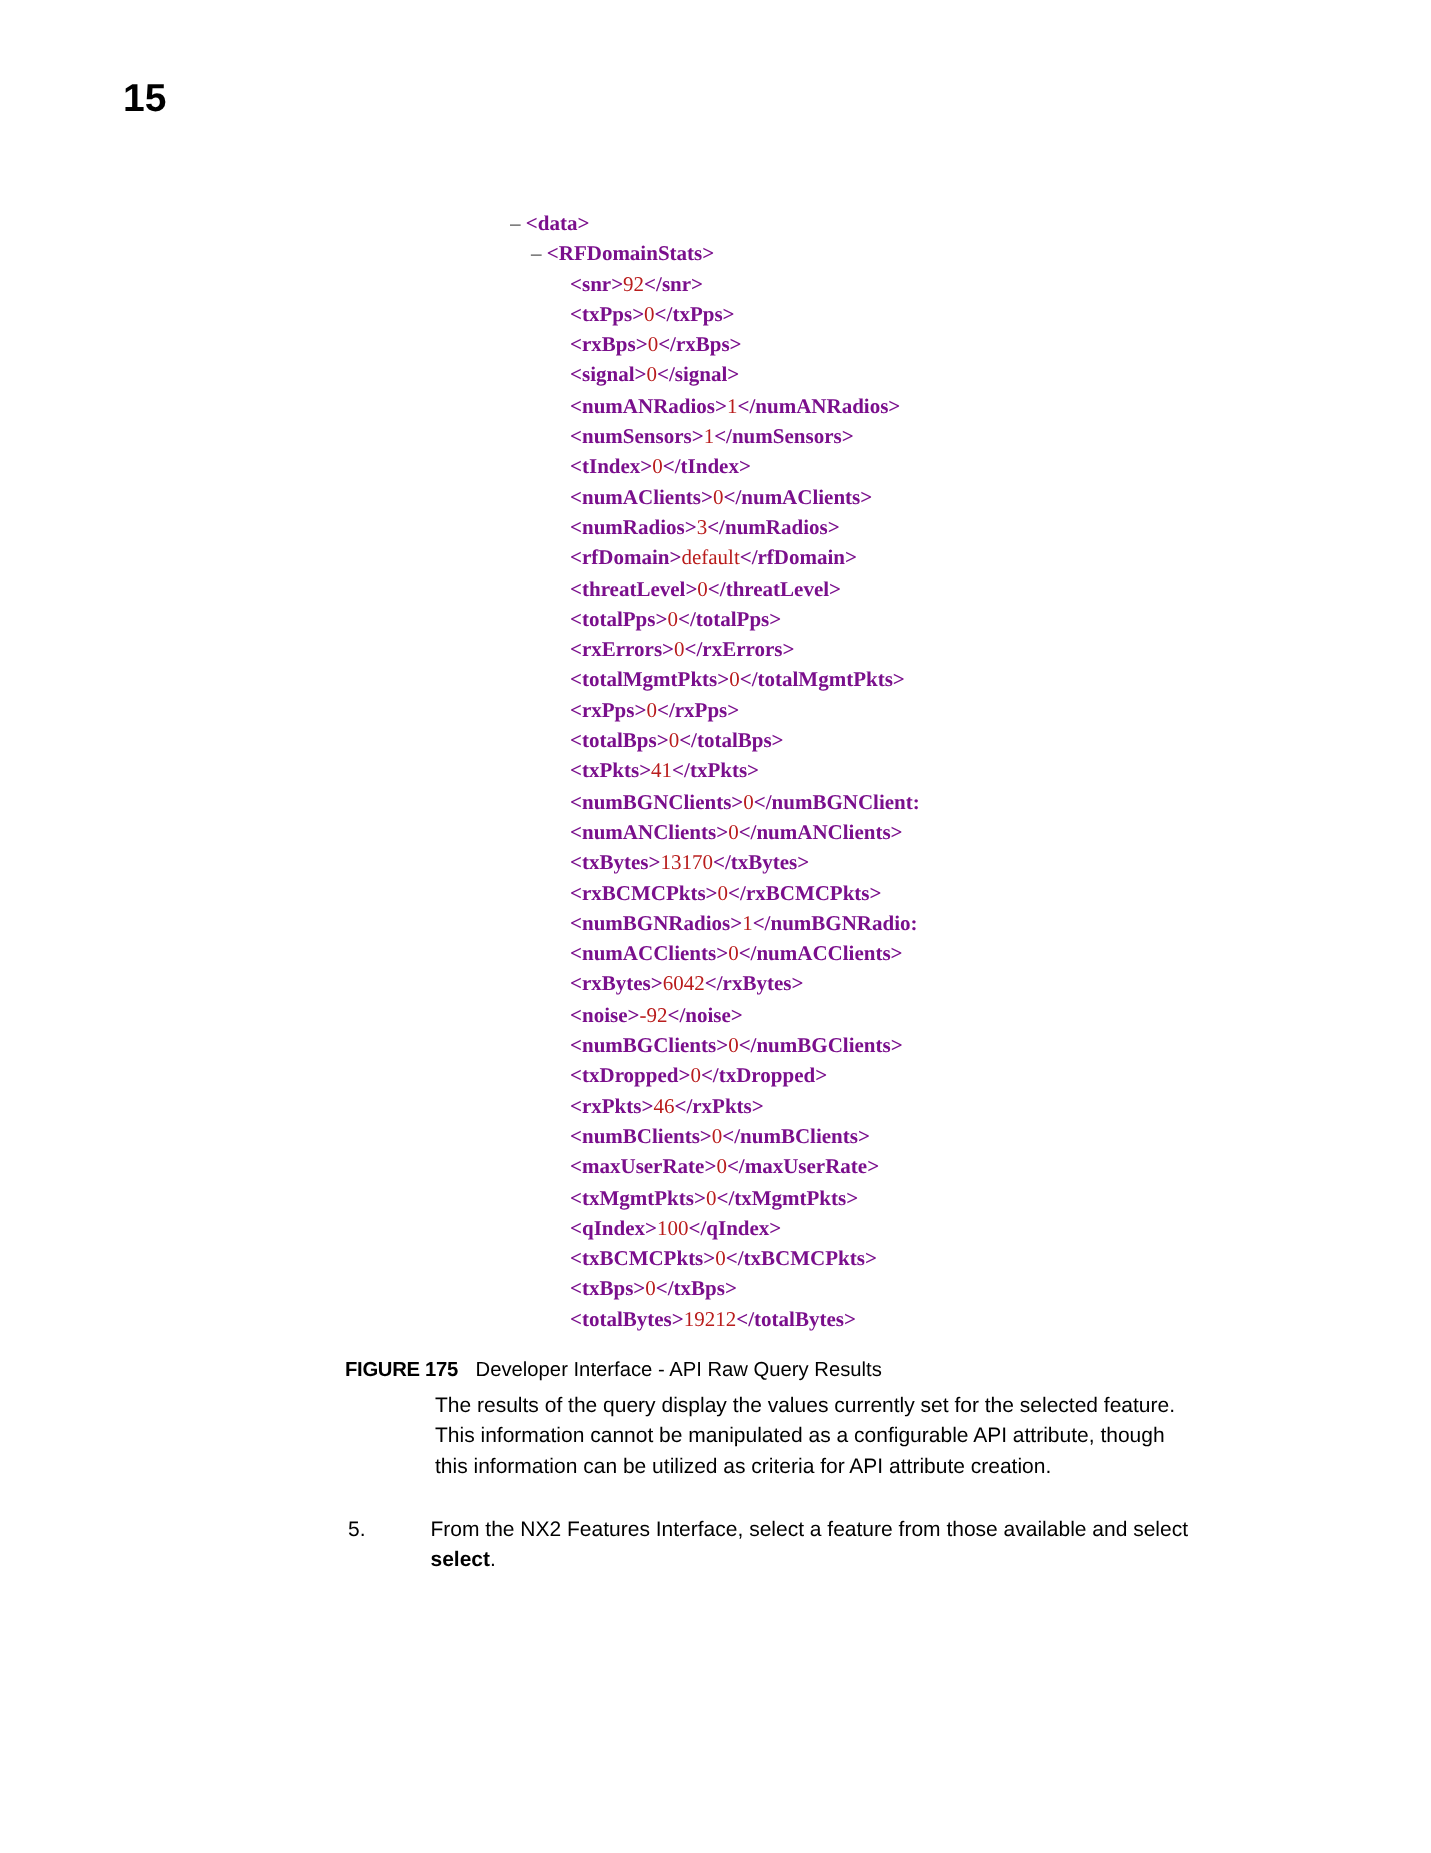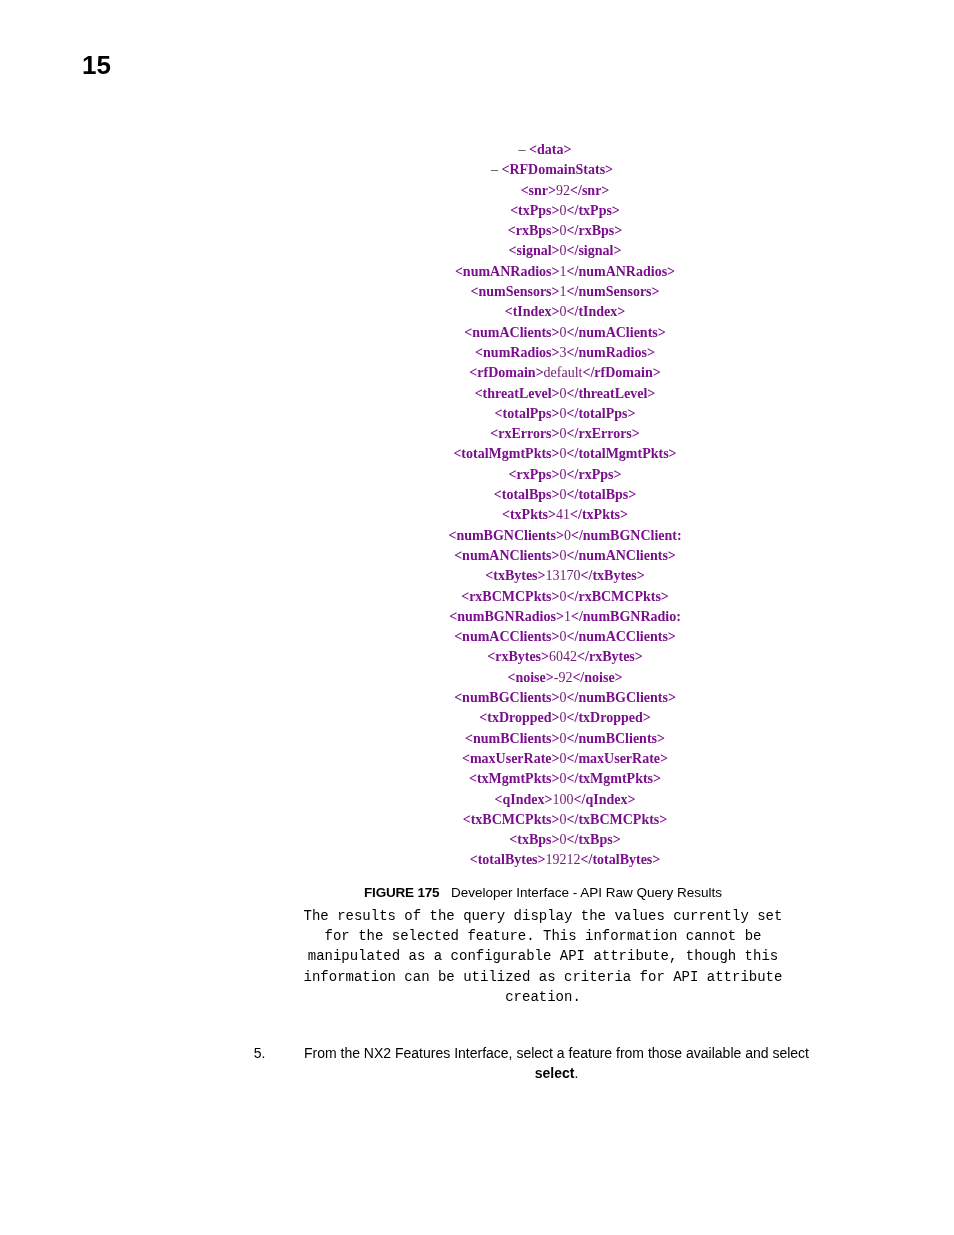--- a/index.html
+++ b/index.html
@@ -9,60 +9,58 @@
     font-family: Arial, Helvetica, sans-serif;
     color: #000;
     width: 954px;
   }
   .page {
     position: relative;
     width: 946px;
     min-height: 1235px;
     box-sizing: border-box;
     padding: 50px 90px 57px 90px;
-    text-align: center;
   }
   .chapter-num {
     position: absolute;
     top: 50px;
     left: 82px;
     font-size: 26px;
     font-weight: 700;
     font-family: Arial, Helvetica, sans-serif;
   }
   .xml-block {
     margin: 90px 0 10px 250px;
     width: 410px;
     overflow: hidden;
     font-family: "Times New Roman", Times, serif;
     font-size: 14px;
     line-height: 1.45;
     white-space: nowrap;
   }
   .xml-line { display:block; }
   .tg  { color: #7a0f8c; font-weight: 700; }   
-  .val { color: #701a75; font-weight: 400; }
+  .val { color: #b91c1c; font-weight: 400; }
   .dash{ color:#333; }
   
   .i0 { padding-left: 0px; }
   .i1 { padding-left: 14px; }
   .i2 { padding-left: 40px; }
 
   .figure-caption {
     margin: 14px 0 6px 140px;
     font-size: 13.5px;
   }
   .figure-caption .fig-label { font-weight: 700; letter-spacing: -0.2px; }
   .figure-caption .fig-title { font-weight: 400; margin-left: 8px; }
 
   .body-text {
-    margin: 0 60px 36px 200px;
+    margin: 0 60px 22px 200px;
     font-size: 14px;
     line-height: 1.45;
-    font-family: Liberation Mono, monospace;
   }
   .step-row {
     display: flex;
     margin: 0 30px 0 142px;
     font-size: 14px;
     line-height: 1.45;
   }
   .step-num {
     width: 55px;
     flex: 0 0 55px;
@@ -100,20 +98,21 @@
       <span class="xml-line i2"><span class="tg">&lt;numBGNClients&gt;</span><span class="val">0</span><span class="tg">&lt;/numBGNClient:</span></span>
       <span class="xml-line i2"><span class="tg">&lt;numANClients&gt;</span><span class="val">0</span><span class="tg">&lt;/numANClients&gt;</span></span>
       <span class="xml-line i2"><span class="tg">&lt;txBytes&gt;</span><span class="val">13170</span><span class="tg">&lt;/txBytes&gt;</span></span>
       <span class="xml-line i2"><span class="tg">&lt;rxBCMCPkts&gt;</span><span class="val">0</span><span class="tg">&lt;/rxBCMCPkts&gt;</span></span>
       <span class="xml-line i2"><span class="tg">&lt;numBGNRadios&gt;</span><span class="val">1</span><span class="tg">&lt;/numBGNRadio:</span></span>
       <span class="xml-line i2"><span class="tg">&lt;numACClients&gt;</span><span class="val">0</span><span class="tg">&lt;/numACClients&gt;</span></span>
       <span class="xml-line i2"><span class="tg">&lt;rxBytes&gt;</span><span class="val">6042</span><span class="tg">&lt;/rxBytes&gt;</span></span>
       <span class="xml-line i2"><span class="tg">&lt;noise&gt;</span><span class="val">-92</span><span class="tg">&lt;/noise&gt;</span></span>
       <span class="xml-line i2"><span class="tg">&lt;numBGClients&gt;</span><span class="val">0</span><span class="tg">&lt;/numBGClients&gt;</span></span>
       <span class="xml-line i2"><span class="tg">&lt;txDropped&gt;</span><span class="val">0</span><span class="tg">&lt;/txDropped&gt;</span></span>
+      <span class="xml-line i2"><span class="tg">&lt;rxPkts&gt;</span><span class="val">46</span><span class="tg">&lt;/rxPkts&gt;</span></span>
       <span class="xml-line i2"><span class="tg">&lt;numBClients&gt;</span><span class="val">0</span><span class="tg">&lt;/numBClients&gt;</span></span>
       <span class="xml-line i2"><span class="tg">&lt;maxUserRate&gt;</span><span class="val">0</span><span class="tg">&lt;/maxUserRate&gt;</span></span>
       <span class="xml-line i2"><span class="tg">&lt;txMgmtPkts&gt;</span><span class="val">0</span><span class="tg">&lt;/txMgmtPkts&gt;</span></span>
       <span class="xml-line i2"><span class="tg">&lt;qIndex&gt;</span><span class="val">100</span><span class="tg">&lt;/qIndex&gt;</span></span>
       <span class="xml-line i2"><span class="tg">&lt;txBCMCPkts&gt;</span><span class="val">0</span><span class="tg">&lt;/txBCMCPkts&gt;</span></span>
       <span class="xml-line i2"><span class="tg">&lt;txBps&gt;</span><span class="val">0</span><span class="tg">&lt;/txBps&gt;</span></span>
       <span class="xml-line i2"><span class="tg">&lt;totalBytes&gt;</span><span class="val">19212</span><span class="tg">&lt;/totalBytes&gt;</span></span>
     </div>
 
   <div class="figure-caption">

